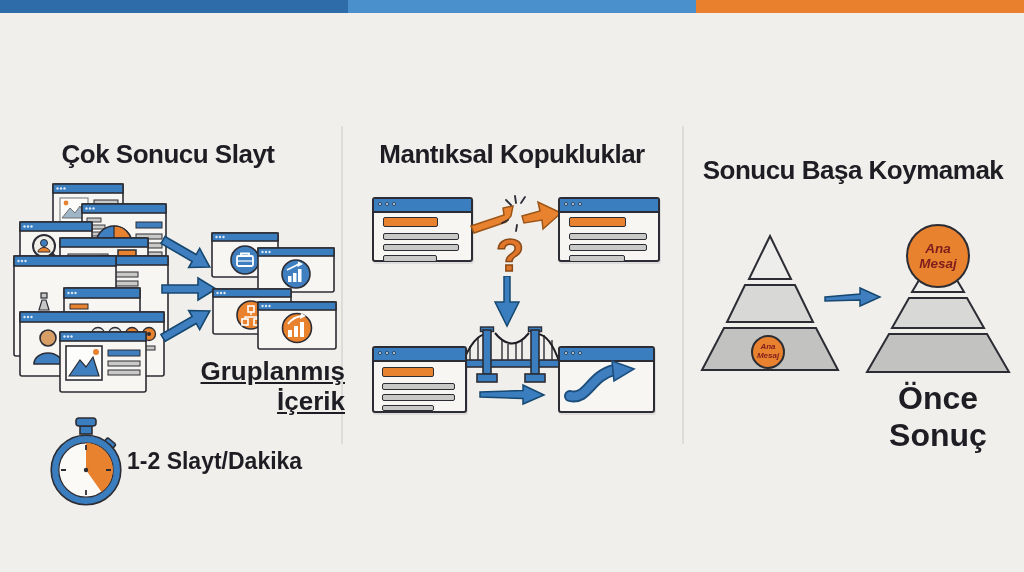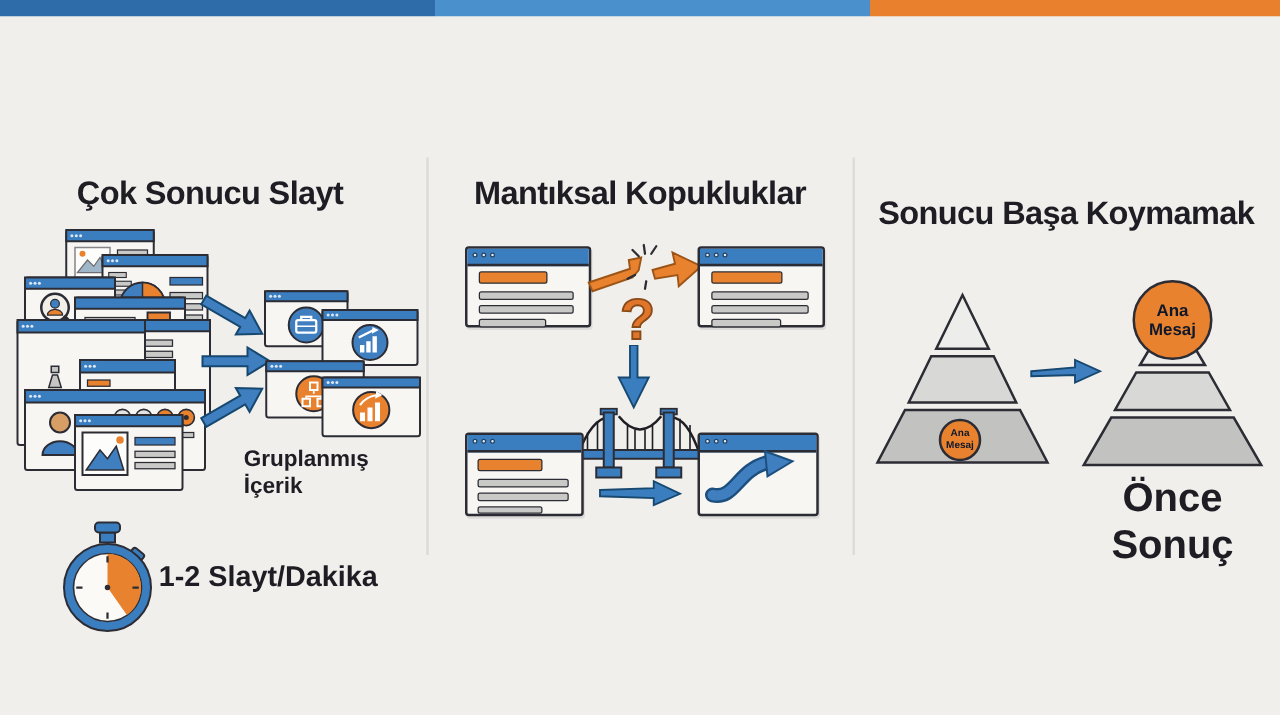--- a/index.html
+++ b/index.html
@@ -12,29 +12,29 @@
   .divider{position:absolute;top:126px;width:2px;height:318px;background:#dcdcd8;}
   
   .slide{position:absolute;background:#f7f6f3;border:2px solid #2c2c34;border-radius:3px;
          box-sizing:border-box;box-shadow:1px 2px 0 rgba(60,60,70,0.10);}
   .tbar{position:relative;height:12px;background:#3b7ec0;border-bottom:2px solid #2c2c34;}
   .dots{position:absolute;left:4px;top:3px;display:flex;gap:3px;}
   .dot{width:4px;height:4px;border-radius:50%;background:#e7eef6;border:1px solid #24415e;box-sizing:border-box;}
   .bar-line{position:absolute;border:1.5px solid #2c2c34;border-radius:2px;box-sizing:border-box;}
   .bar-orange{background:#e8822f;}
   .bar-gray{background:#c9c9c7;}
-  .grouped-label{position:absolute;left:195px;top:357px;width:150px;text-align:left;
-                 font-size:18px;font-weight:700;line-height:1.15;}
+  .grouped-label{position:absolute;left:195px;top:357px;width:150px;text-align:right;
+                 font-size:26px;font-weight:700;line-height:1.15;text-decoration:underline;}
   .rate-label{position:absolute;left:127px;top:448px;font-size:23px;font-weight:700;}
   .qmark{position:absolute;left:492px;top:229px;width:36px;height:52px;text-align:center;
          font-size:46px;line-height:52px;font-weight:800;color:#e0762c;
          -webkit-text-stroke:1.5px #8a4a16;}
   .badge{position:absolute;border-radius:50%;background:#e8822f;border:2px solid #2c2c34;
-         color:#0f172a;font-weight:700;display:flex;align-items:center;justify-content:center;
-         text-align:center;box-sizing:border-box;}
+         color:#7f1d1d;font-weight:700;display:flex;align-items:center;justify-content:center;
+         text-align:center;box-sizing:border-box;font-style:italic;}
   .badge-small{left:751px;top:335px;width:34px;height:34px;font-size:8px;line-height:1.1;padding:1px;}
   .badge-big{left:906px;top:224px;width:64px;height:64px;font-size:13.5px;line-height:1.12;padding:3px;}
   .caption{position:absolute;left:856px;top:380px;width:164px;text-align:center;
            font-size:32px;font-weight:700;}
 </style>
 </head>
 <body>
 
 <div class="stage">
 

